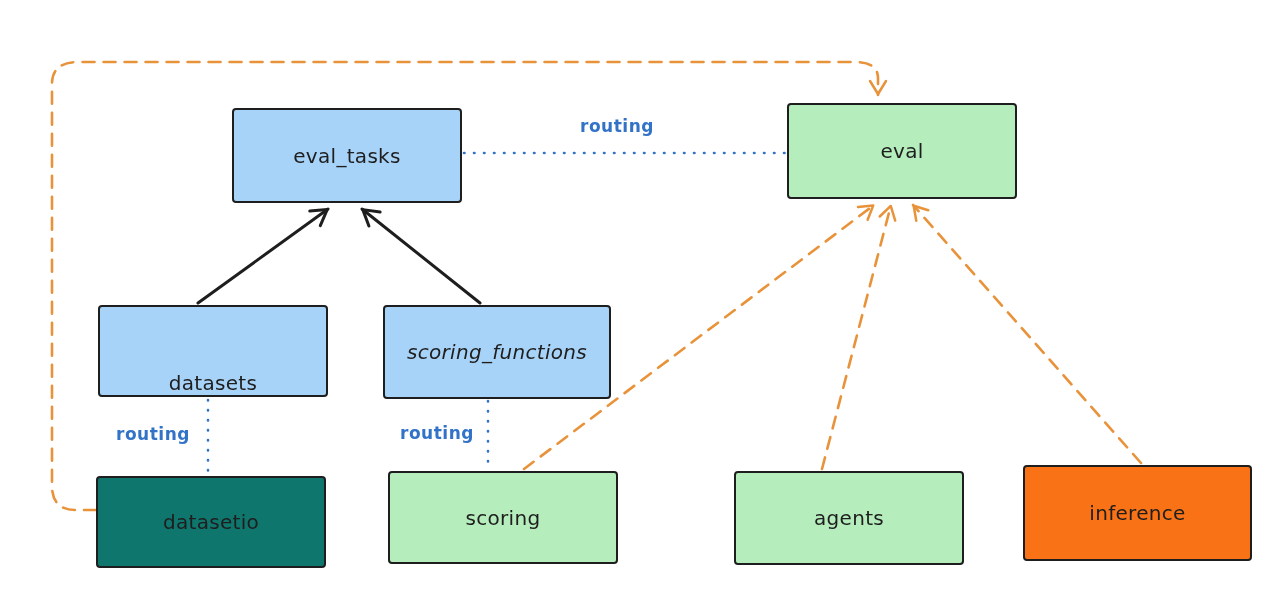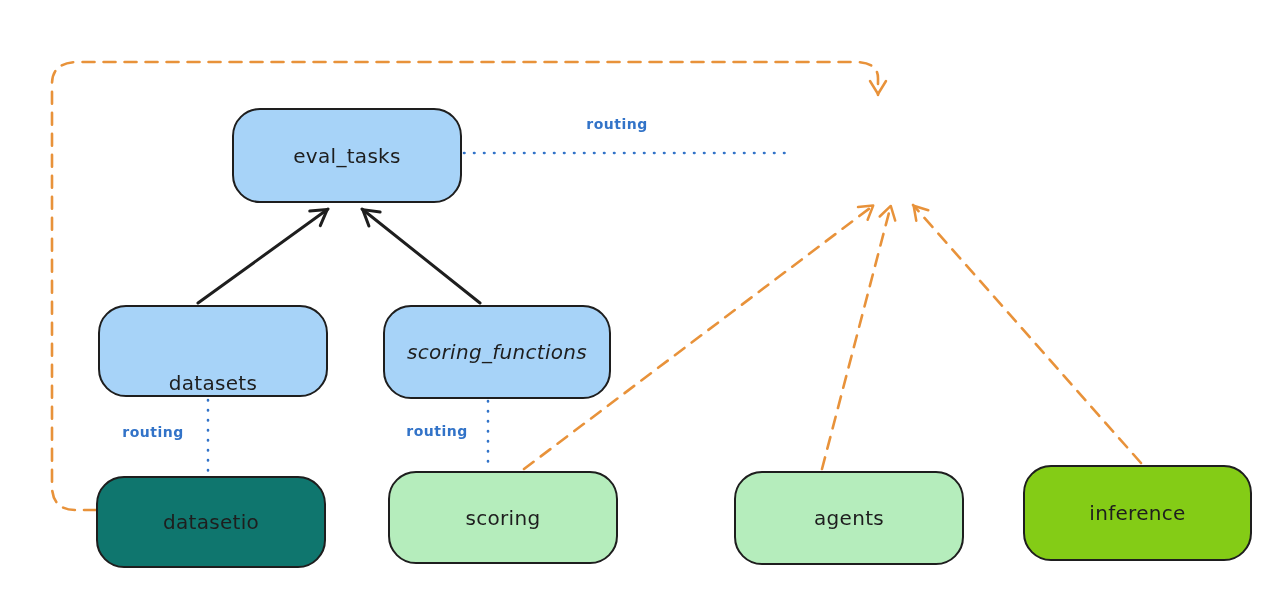--- a/index.html
+++ b/index.html
@@ -14,30 +14,30 @@
     overflow:hidden;
   }
   .edges{
     position:absolute;left:0;top:0;width:1280px;height:596px;
     pointer-events:none;
   }
   .node{
     position:absolute;
     box-sizing:border-box;
     border:2.5px solid #1e1e1e;
-    border-radius:28px;
+    border-radius:4px;
     display:flex;align-items:center;justify-content:center;
     font-size:20px;
     letter-spacing:0.3px;
     color:#1e1e1e;
     white-space:nowrap;
   }
   .edge-label{
     position:absolute;
-    font-size:14px;
+    font-size:17px;
     font-weight:bold;
     letter-spacing:0.5px;
     text-align:center;
     white-space:nowrap;
   }
 </style>
 </head>
 <body>
 
 <div class="canvas">
@@ -70,34 +70,37 @@
   </div>
 
   <div class="node" style="left: 98px; top: 305px; width: 230px; height: 92px; background: rgb(167, 211, 248); align-items: flex-end;">
     <span>datasets</span>
   </div>
 
   <div class="node" style="left: 383px; top: 305px; width: 228px; height: 94px; background: rgb(167, 211, 248); font-style: italic;">
     <span>scoring_functions</span>
   </div>
 
+  <div class="node" style="left: 787px; top: 103px; width: 230px; height: 96px; background: rgb(181, 237, 188);">
+    <span>eval</span>
+  </div>
 
   <div class="node" style="left: 96px; top: 476px; width: 230px; height: 92px; background: #0f766e;">
     <span>datasetio</span>
   </div>
 
   <div class="node" style="left: 388px; top: 471px; width: 230px; height: 93px; background: rgb(181, 237, 188);">
     <span>scoring</span>
   </div>
 
   <div class="node" style="left: 734px; top: 471px; width: 230px; height: 94px; background: rgb(181, 237, 188);">
     <span>agents</span>
   </div>
 
-  <div class="node" style="left: 1023px; top: 465px; width: 229px; height: 96px; background: #84cc16;">
+  <div class="node" style="left: 1023px; top: 465px; width: 229px; height: 96px; background: #f97316;">
     <span>inference</span>
   </div>
 
   <div class="edge-label" style="left: 567px; top: 116px; width: 100px; color: rgb(50, 115, 200);">routing</div>
 
   <div class="edge-label" style="left: 108px; top: 424px; width: 90px; color: rgb(50, 115, 200);">routing</div>
 
   <div class="edge-label" style="left: 392px; top: 423px; width: 90px; color: rgb(50, 115, 200);">routing</div>
 
 </div>

